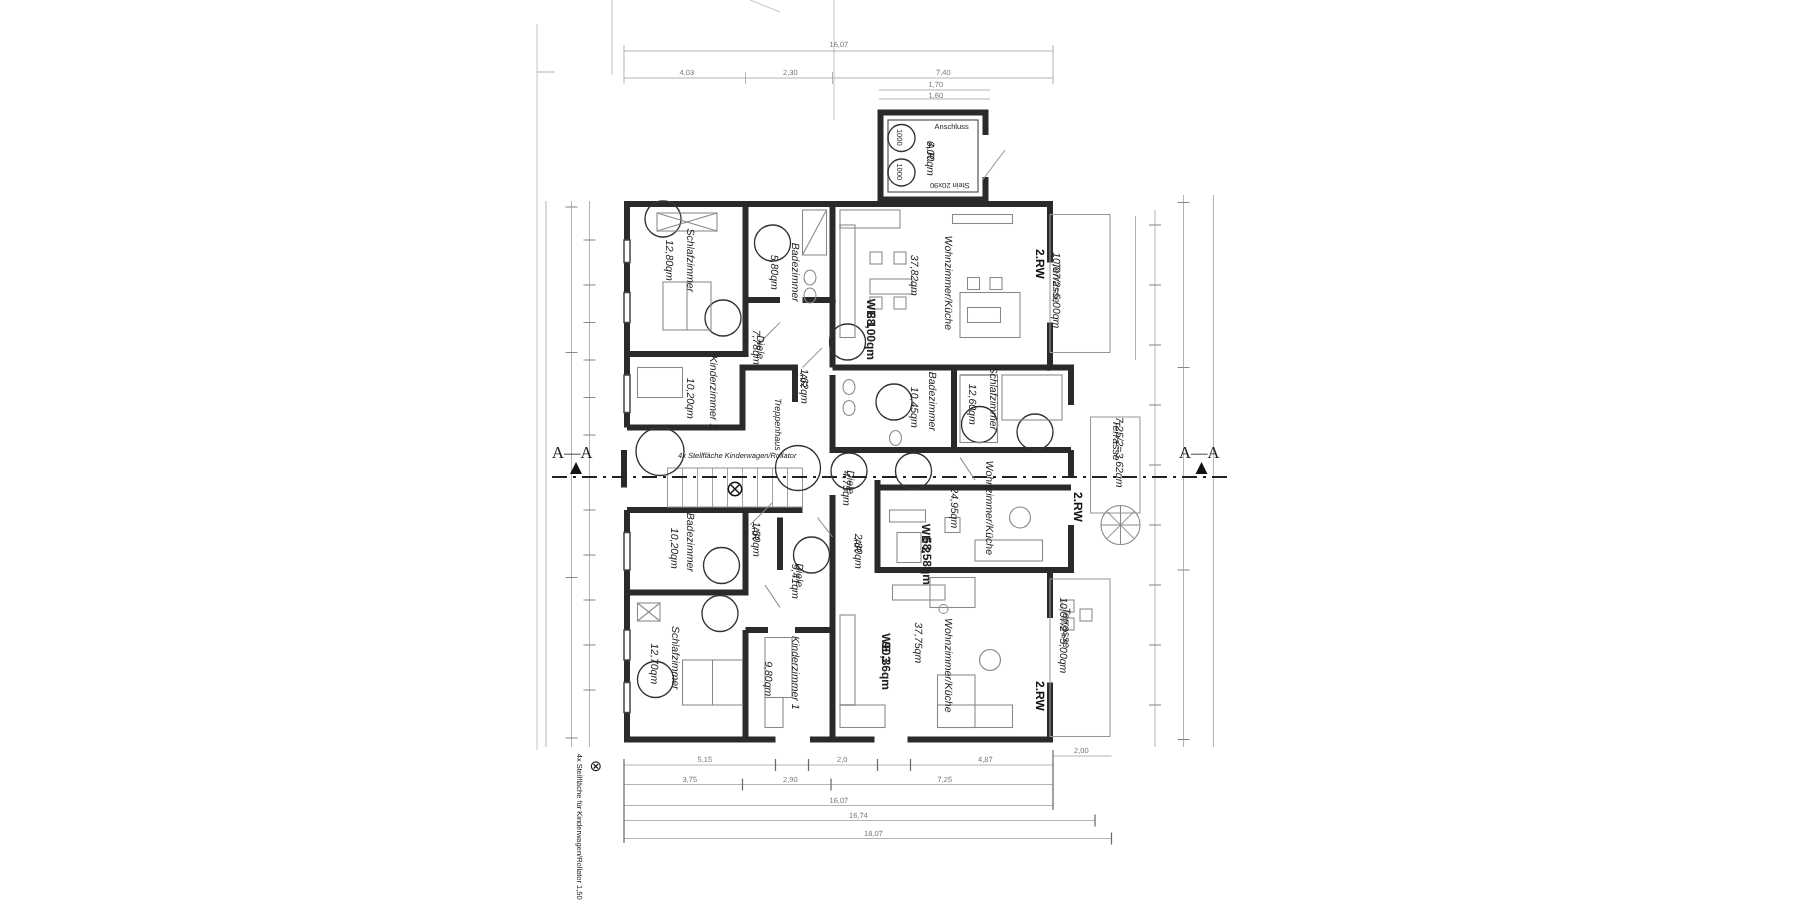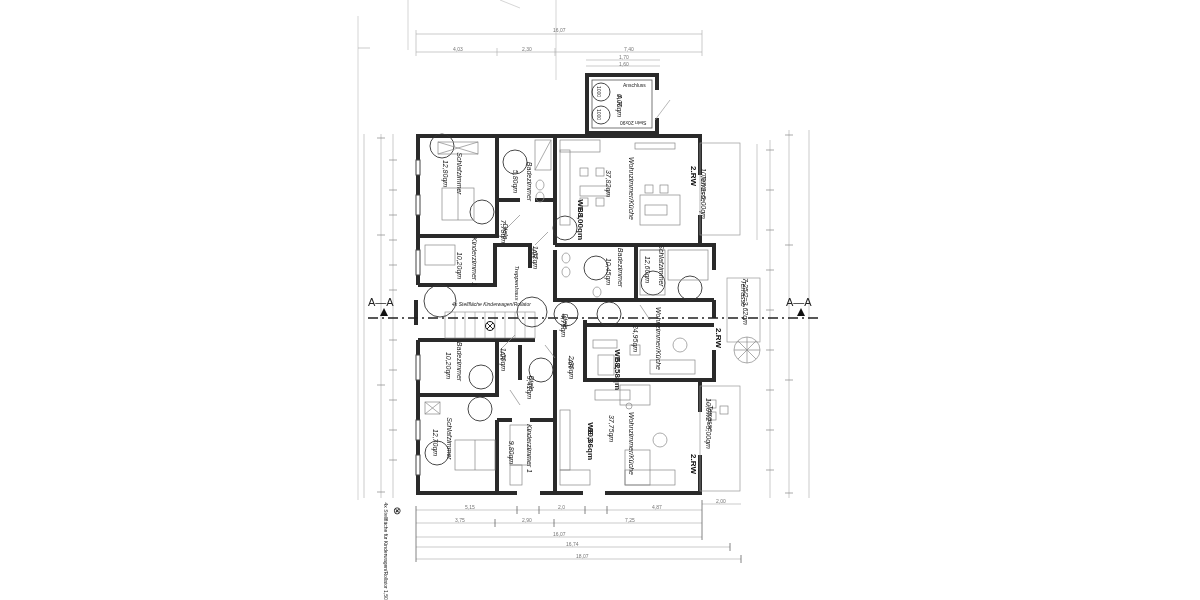--- a/index.html
+++ b/index.html
@@ -2,21 +2,21 @@
 <html><head>
 <meta charset="utf-8">
 <style>
   html, body { margin:0; padding:0; background:#ffffff; }
   body { width:1200px; height:600px; overflow:hidden; position:relative; font-family:"Liberation Sans", sans-serif; }
   #plan { position:absolute; left:0; top:0; width:1200px; height:600px; }
   .lbl { position:absolute; font-size:7px; color:#222; transform-origin:center center; white-space:nowrap; font-style:italic; line-height:1; }
   .lbl.b { font-weight:bold; font-style:normal; font-size:8px; }
   .lbl.rw { font-weight:bold; font-style:normal; font-size:8px; color:#111; }
   .dim { position:absolute; font-size:5px; color:#777; white-space:nowrap; line-height:1; }
-  .sec { position:absolute; font-size:11px; color:#222; font-family:Liberation Sans, sans-serif; }
+  .sec { position:absolute; font-size:11px; color:#222; font-family:Liberation Serif, serif; }
 </style>
 </head>
 <body>
 
 <svg id="plan" viewBox="0 0 1200 600" xmlns="http://www.w3.org/2000/svg">
   <defs>
     <style>
       .wall { fill:none; stroke:#2a2a2a; stroke-width:4; }
       .wallf { fill:#4a4a4a; }
       .thin { fill:none; stroke:#999; stroke-width:0.7; }

